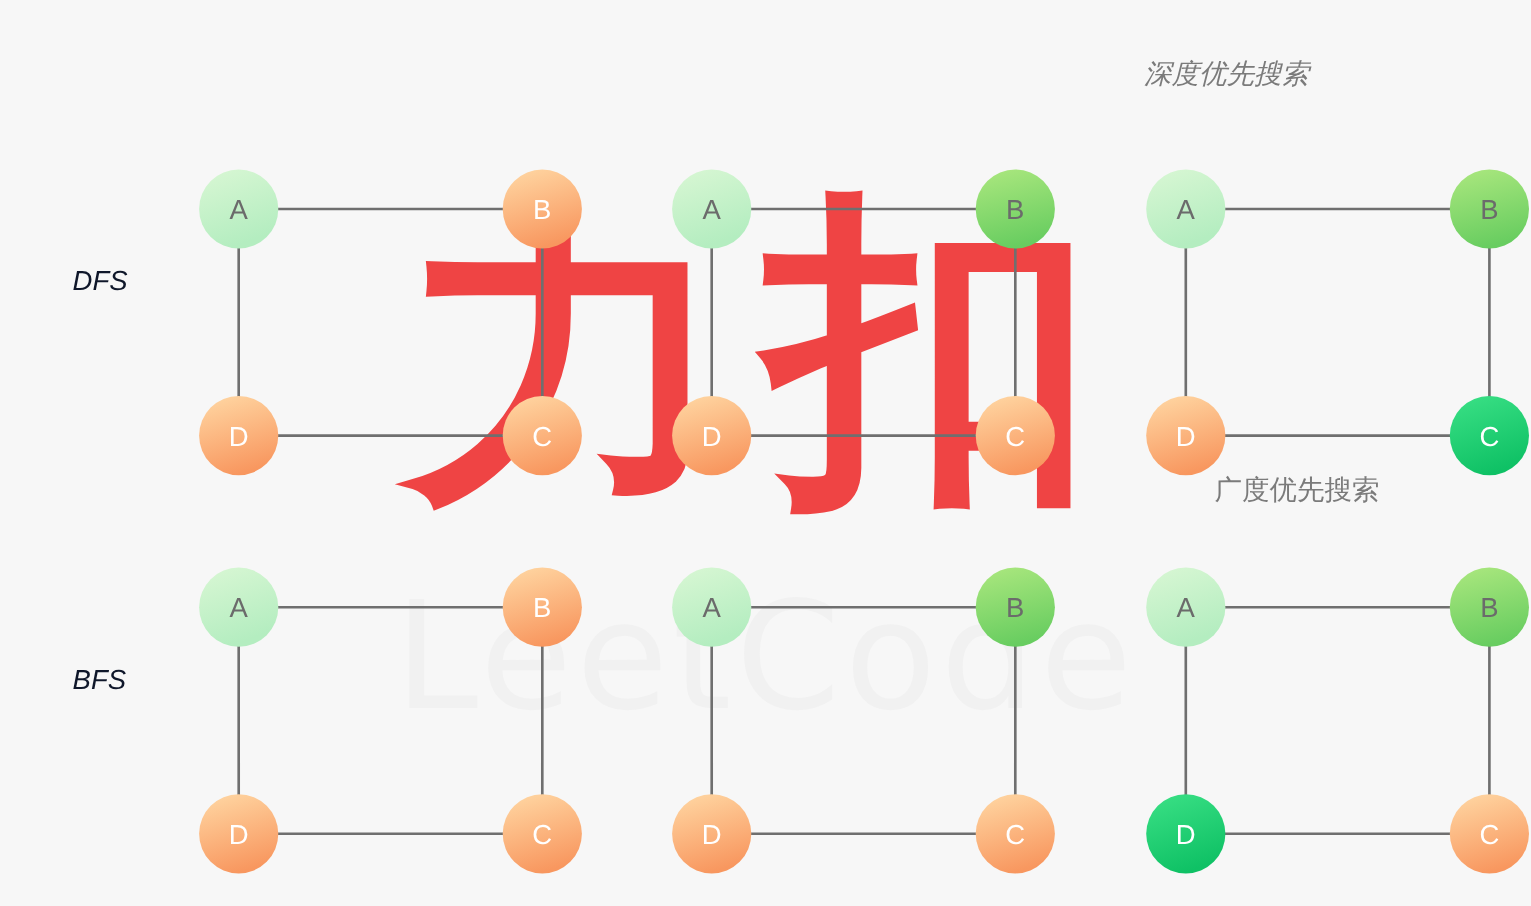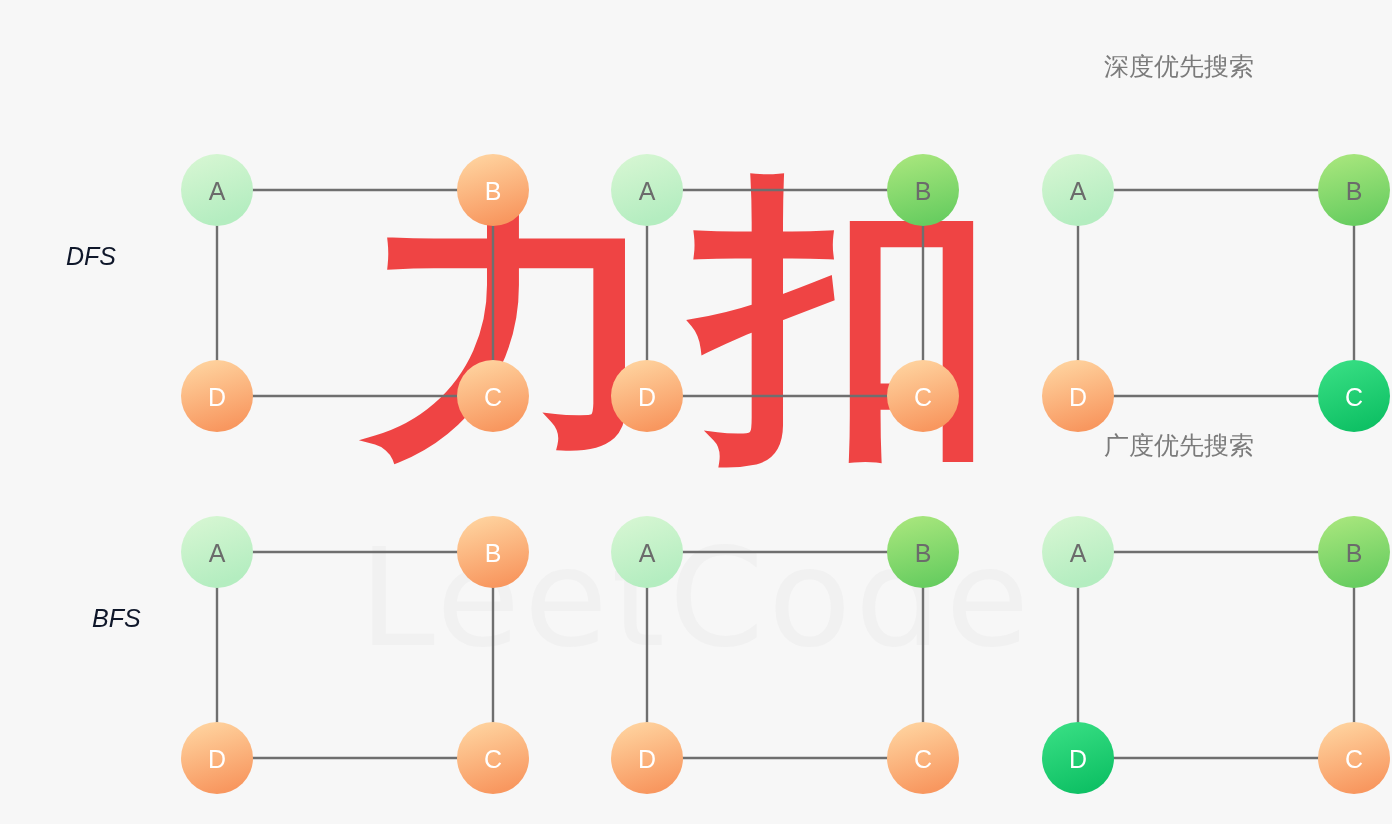--- a/index.html
+++ b/index.html
@@ -61,35 +61,35 @@
   .heading {
     position: absolute;
     color: #7b7b7b;
     font-size: 25px;
     line-height: 1.2;
     white-space: nowrap;
     z-index: 3;
     font-family: "DejaVu Sans", "Liberation Sans", sans-serif;
   }
   #title-main   { left: 66px;   top: 52px; }
-  #title-dfs-cn { left: 1104px; top: 52px; }
+  #title-dfs-cn { left: 1040px; top: 52px; font-style: italic; }
   #title-bfs-cn { left: 1104px; top: 431px; text-align: center; }
 
   .row-label {
     position: absolute;
     color: #0f172a;
     font-size: 25px;
     line-height: 1.2;
     white-space: nowrap;
     z-index: 3;
     font-family: "Liberation Sans", sans-serif;
     font-style: italic;
   }
   #row-label-dfs { left: 66px; top: 241px; }
-  #row-label-bfs { left: 66px; top: 603px; margin-left: 26px; }
+  #row-label-bfs { left: 66px; top: 603px; }
 
   
   .graph {
     position: absolute;
     z-index: 2;
   }
   .graph svg { display: block; overflow: visible; }
 
   .edge {
     stroke: #6f6f6f;

